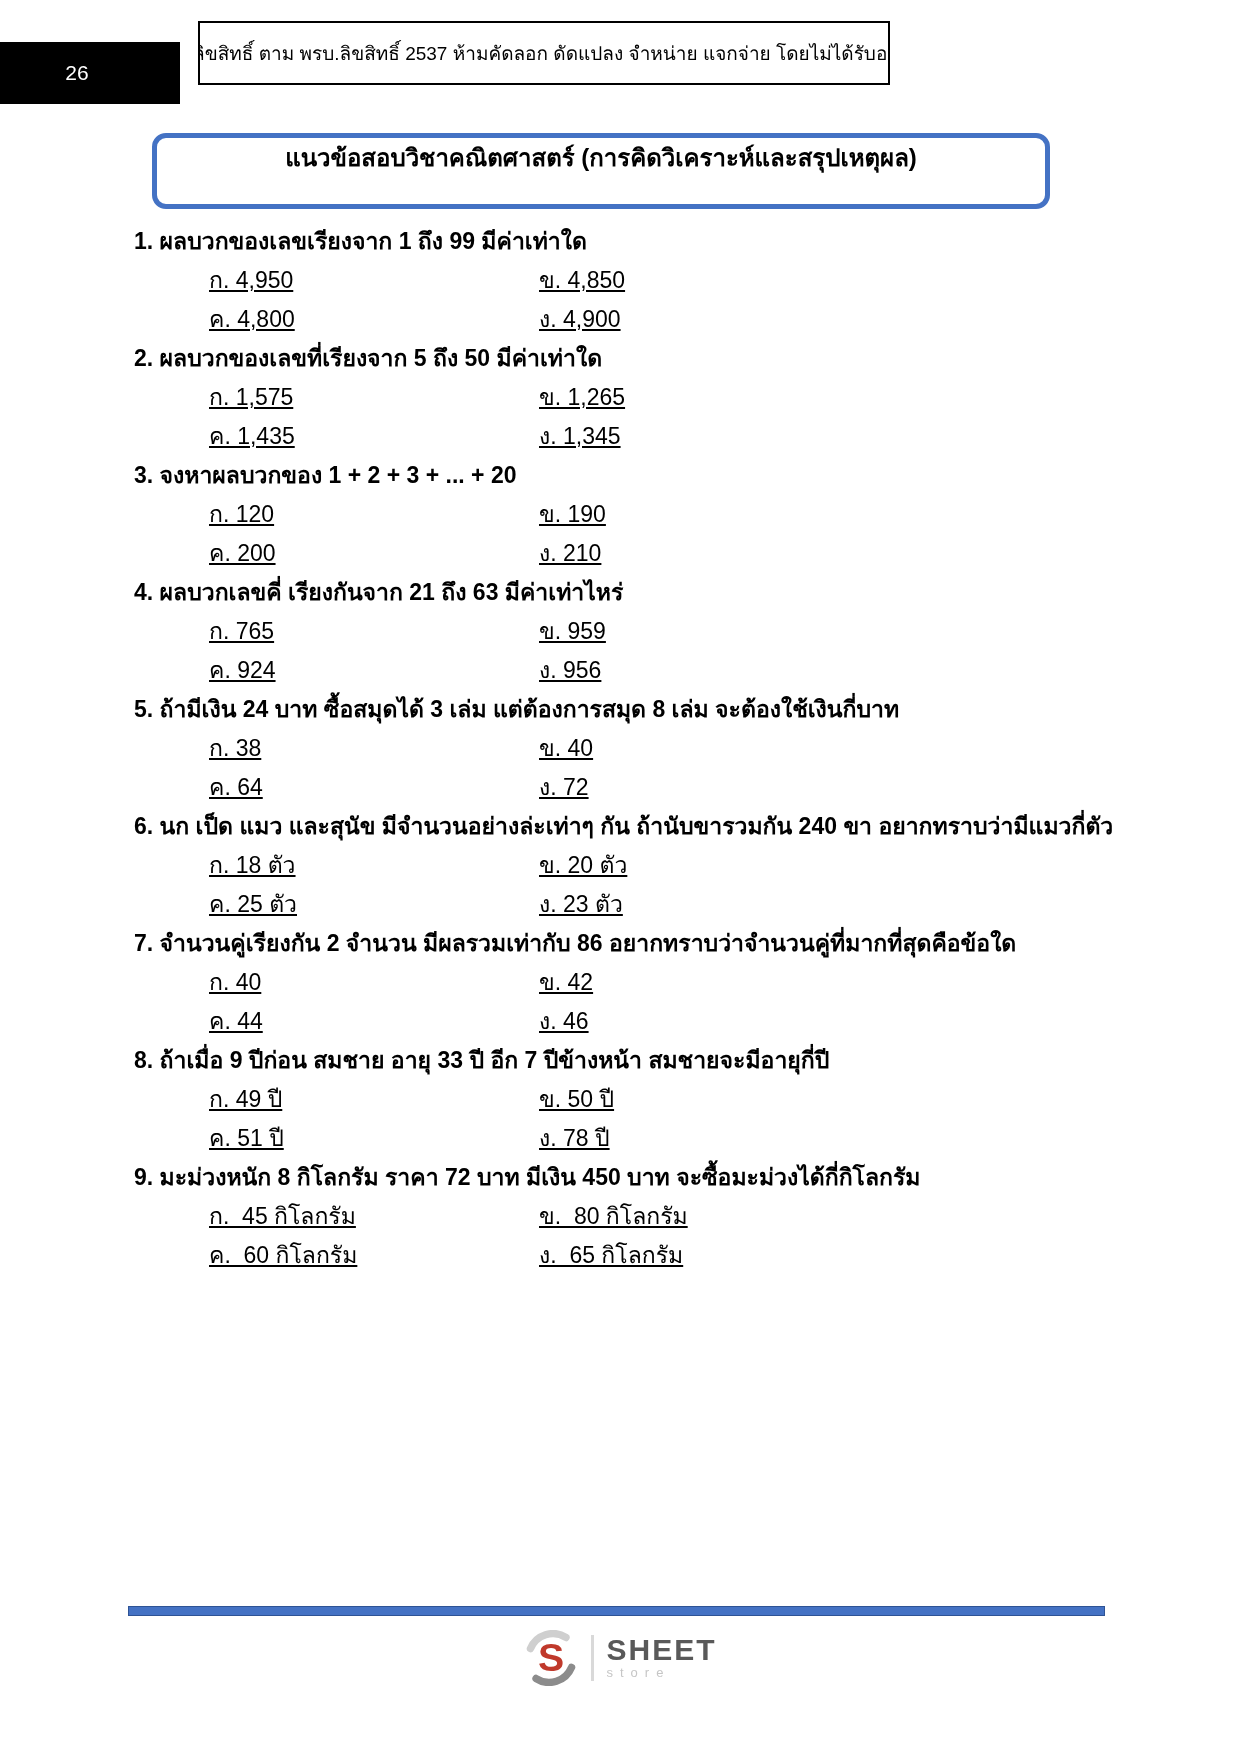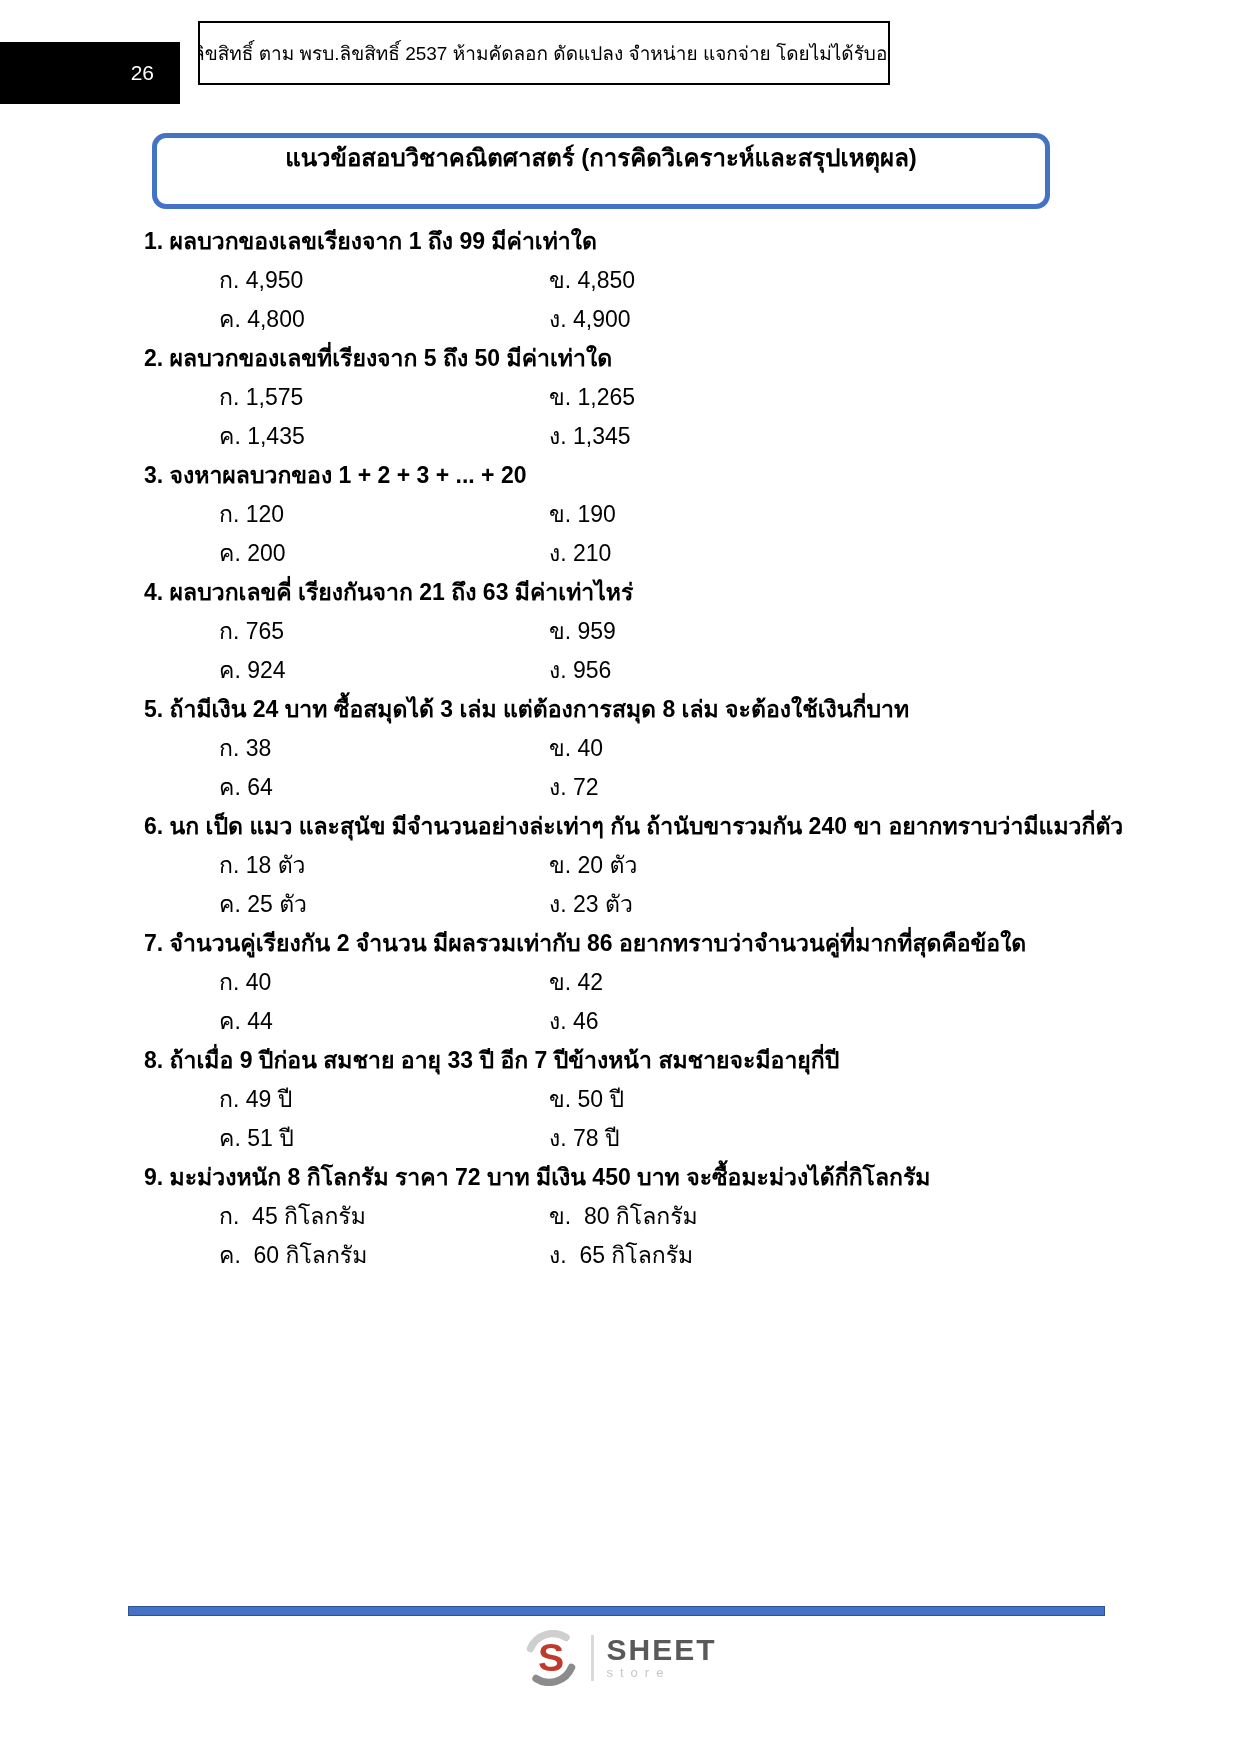--- a/index.html
+++ b/index.html
@@ -18,21 +18,21 @@
   }
   
   .page-number-box {
     position: absolute;
     left: 0; top: 42px;
     width: 180px; height: 62px;
     background: #000000;
     color: #ffffff;
     display: flex;
     align-items: center;
-    justify-content: flex-end;
+    justify-content: center;
     padding-right: 26px;
     box-sizing: border-box;
     font-size: 21px;
   }
   .copyright-box {
     position: absolute;
     left: 198px; top: 21px;
     width: 692px; height: 64px;
     border: 2px solid #000000;
     box-sizing: border-box;
@@ -53,34 +53,35 @@
     box-sizing: border-box;
     display: flex;
     align-items: flex-start;
     justify-content: center;
     font-size: 24px;
     font-weight: bold;
   }
   
   .question-list {
     position: absolute;
-    left: 144px; top: 222px;
+    left: 134px; top: 222px;
     width: 985px;
   }
   .q-text {
     font-size: 23px;
     font-weight: bold;
     line-height: 39px;
   }
   .choice-row {
     display: grid;
     grid-template-columns: 330px 1fr;
     padding-left: 75px;
     line-height: 39px;
     font-size: 23px;
+    text-decoration: underline;
   }
   .choice {
     white-space: pre-wrap;
   }
   
   .footer-separator {
     position: absolute;
     left: 128px; top: 1606px;
     width: 977px; height: 10px;
     background: #4472C4;

